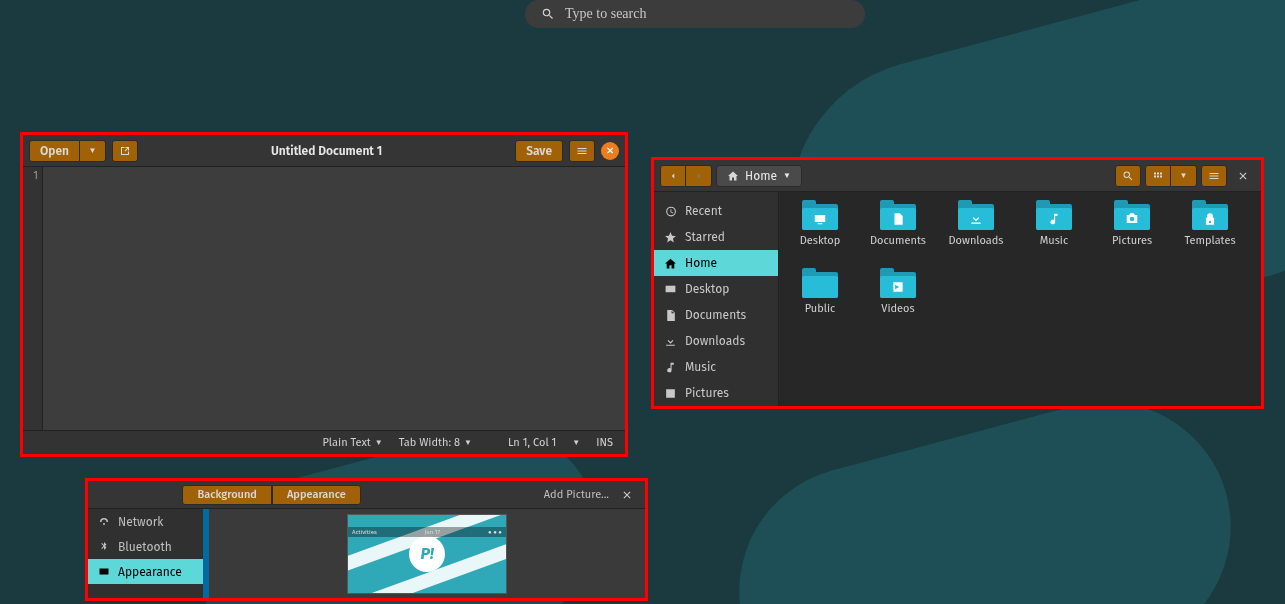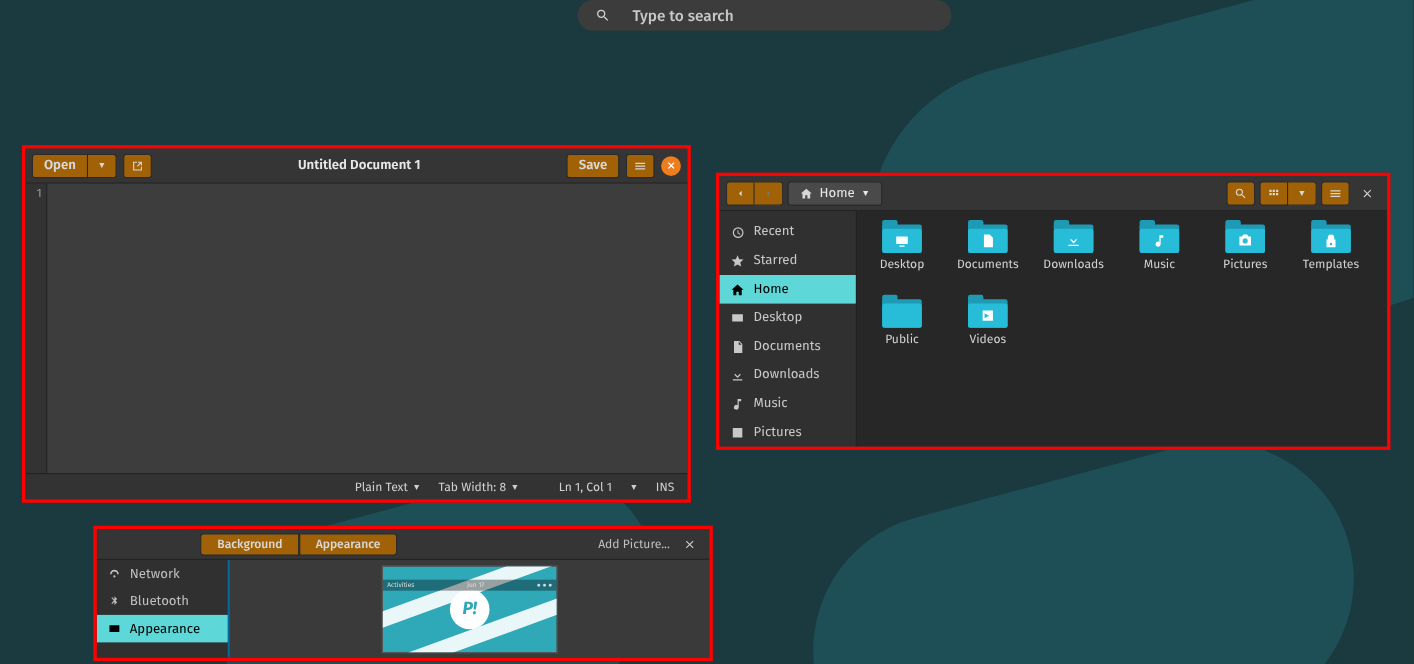--- a/index.html
+++ b/index.html
@@ -28,21 +28,22 @@
     position: absolute;
     top: 0;
     left: 525px;
     width: 340px;
     height: 28px;
     background: #3c3c3c;
     border-radius: 14px;
     display: flex;
     align-items: center;
     padding: 0 16px;
-    gap: 20px;
+    gap: 10px;
+    font-family: Liberation Serif, serif;
   }
   .search-bar svg { width: 14px; height: 14px; fill: #d0d0d0; }
   .search-bar span { color: #c8c8c8; font-size: 14px; font-weight: 500;}
 
   
   .win {
     position: absolute;
     background: #3a3a3a;
     border: 3px solid #ff0000;
     overflow: hidden;
@@ -162,21 +163,21 @@
   .settings-header-left {
     width: 121px; display: flex; align-items: center; border-right: 1px solid #222;
   }
   .settings-title { flex:1; text-align:center; font-size:12px; font-weight:600; color:#e8e8e8;}
   .settings-header-right { flex: 1; display: flex; align-items: center; padding: 0 6px;}
   .seg { display: flex; margin: 0 auto;}
   .seg .btn { border-radius: 0; font-weight: 500; padding: 0 14px; height: 20px; font-size: 11px;}
   .seg .btn:first-child { border-radius: 3px 0 0 3px;}
   .seg .btn:last-child { border-radius: 0 3px 3px 0;}
   .settings-body { display: flex; height: calc(100% - 28px);}
-  .settings-sidebar { width: 121px; background: #303030; border-right: 2px solid #0369a1;}
+  .settings-sidebar { width: 121px; background: #303030; border-right: 6px solid #0369a1;}
   .settings-content {
     flex: 1; background: #3a3a3a;
     display: flex; align-items: center; justify-content: center;
     padding: 8px;
   }
   .wallpaper-thumb {
     width: 160px; height: 80px;
     background: linear-gradient(135deg, #2fa8b8 0%, #2fa8b8 100%);
     position: relative; overflow: hidden;
     border: 1px solid #555;

